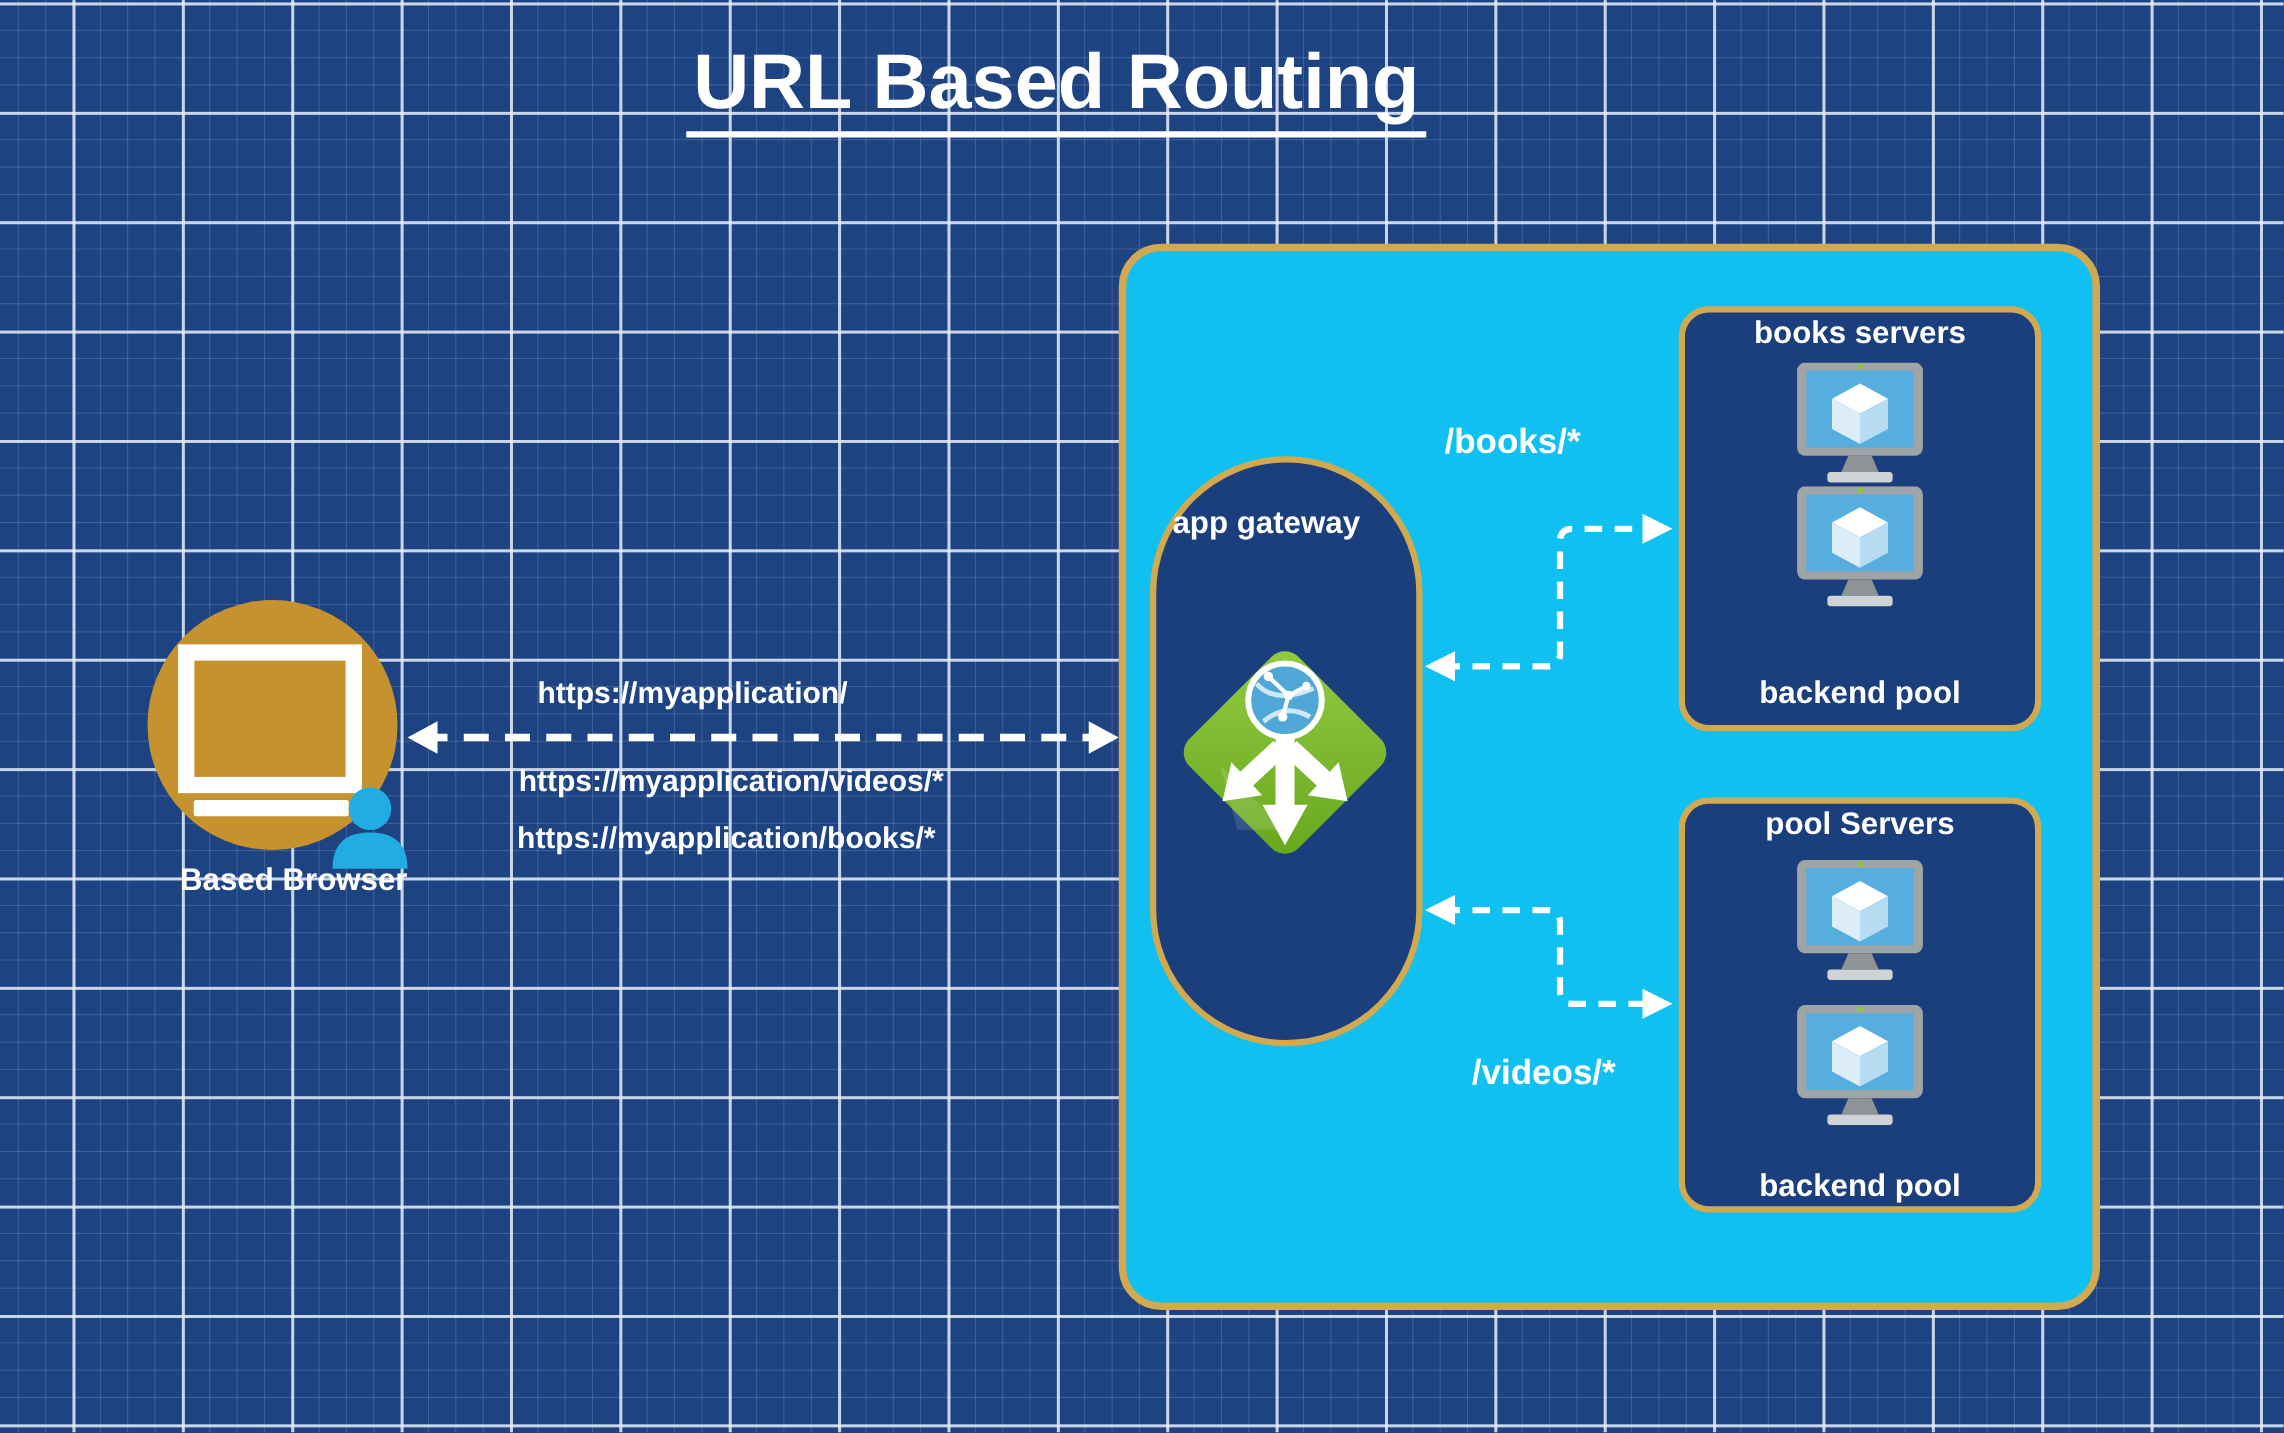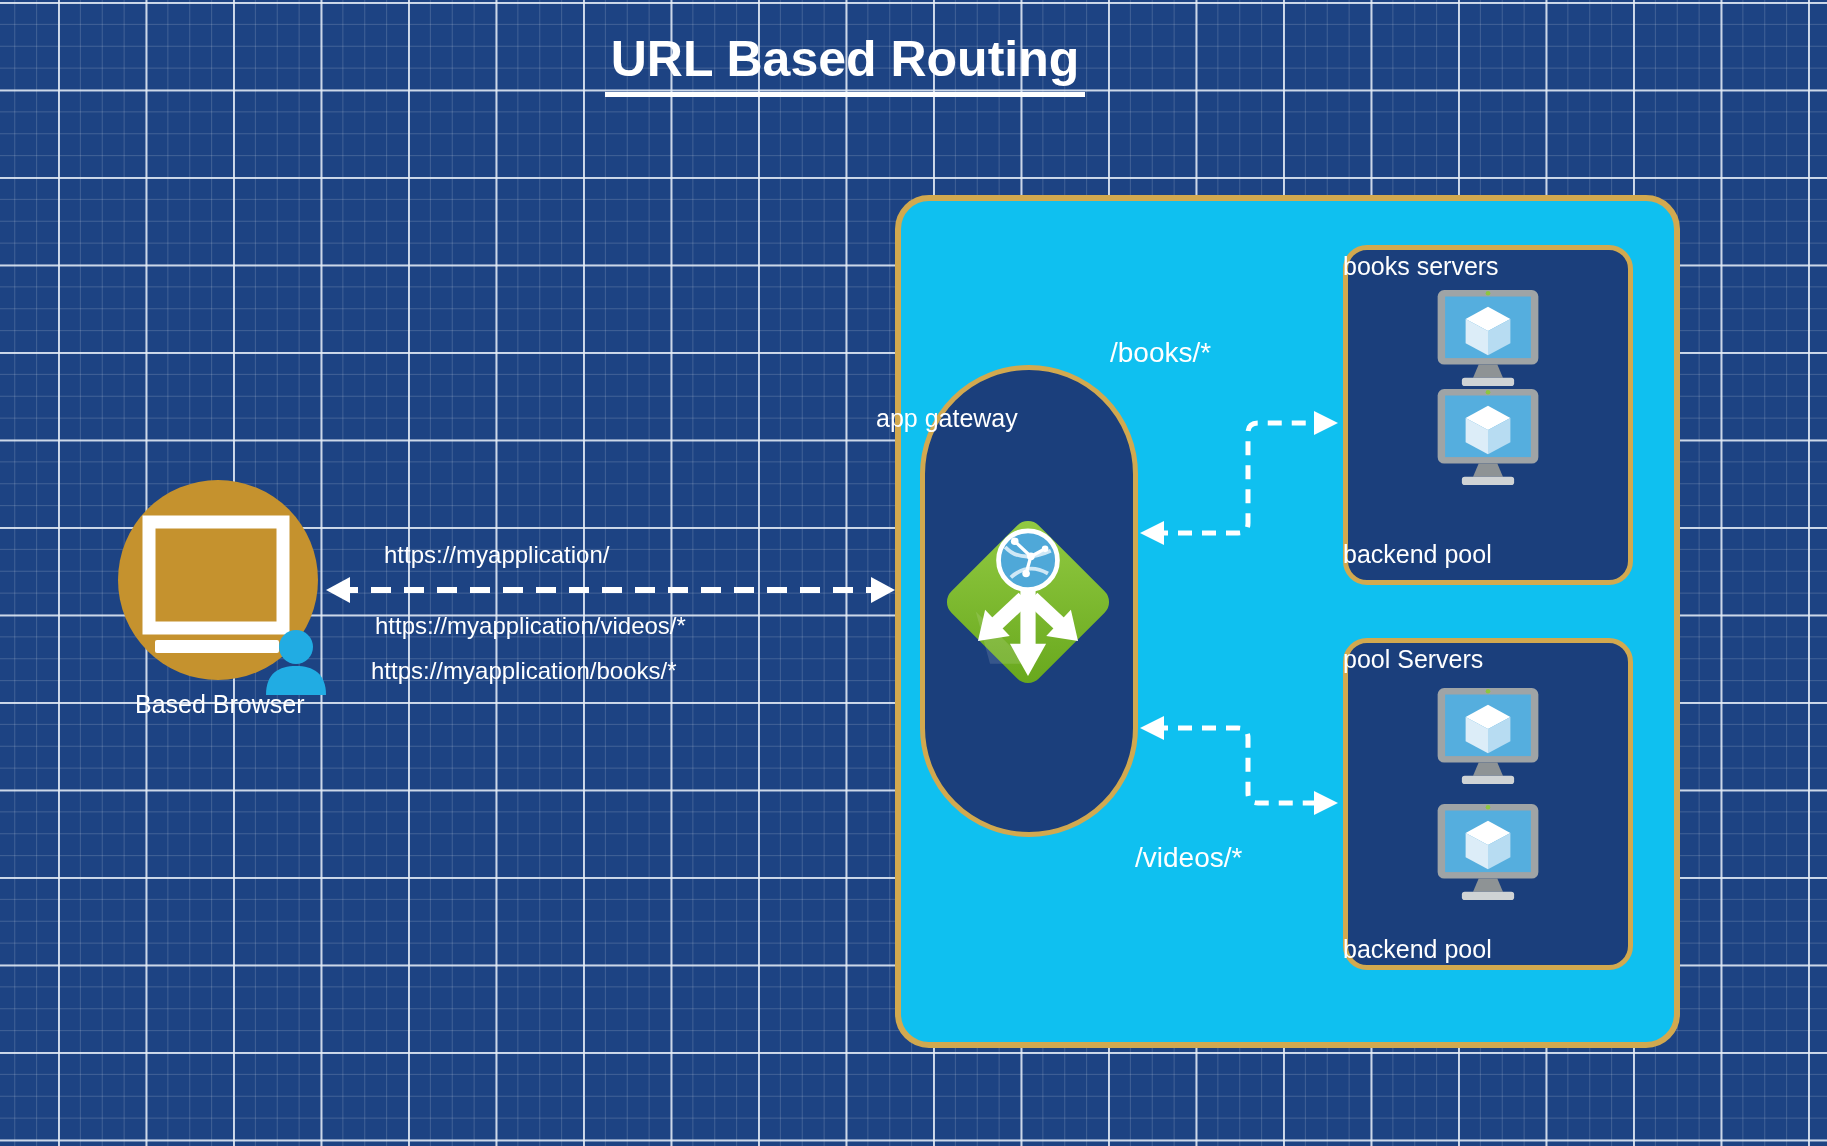--- a/index.html
+++ b/index.html
@@ -18,24 +18,24 @@
     background-color:var(--bg);
     background-image:
       linear-gradient(var(--grid-major) 2px, transparent 2px),
       linear-gradient(90deg, var(--grid-major) 2px, transparent 2px),
       linear-gradient(var(--grid-minor) 1px, transparent 1px),
       linear-gradient(90deg, var(--grid-minor) 1px, transparent 1px);
     background-size:87.5px 87.5px,87.5px 87.5px,21.875px 21.875px,21.875px 21.875px;
     background-position:58px 2px,58px 2px,58px 2px,58px 2px;
   }
   .abs{position:absolute;}
-  .lbl{color:#fff;font-weight:normal;text-align:left;white-space:nowrap;}
+  .lbl{color:#fff;font-weight:bold;text-align:center;white-space:nowrap;}
   .title{
     left:520px;top:30px;width:650px;
-    font-size:50px;font-weight:bold;color:#fff;text-align:center;
+    font-size:62px;font-weight:bold;color:#fff;text-align:center;
   }
   .title span{display:inline-block;border-bottom:5px solid #fff;padding:0 6px 4px 6px;}
   .container{
     left:895px;top:195px;width:785px;height:853px;
     background:var(--cyan);border:6px solid var(--gold);border-radius:34px;
   }
   .pill{
     left:920px;top:365px;width:218px;height:472px;
     background:var(--navy);border:5px solid var(--gold);border-radius:110px;
   }
@@ -72,21 +72,21 @@
     </defs>
   </svg>
 
   <div class="abs title txt">
     <span>URL Based Routing</span>
   </div>
 
   <div class="abs container"></div>
 
   <div class="abs pill"></div>
-  <div class="abs lbl node-label txt" style="left:876px;top:404px;width:218px;">app gateway</div>
+  <div class="abs lbl node-label txt" style="left:904px;top:404px;width:218px;">app gateway</div>
 
   <svg class="abs" style="left:933px;top:507px;z-index:4" width="190" height="190" viewBox="0 0 200 200">
     <defs>
       <linearGradient id="dg" x1="0" y1="0" x2="1" y2="1">
         <stop offset="0" stop-color="#93cb43"></stop>
         <stop offset="1" stop-color="#67a71c"></stop>
       </linearGradient>
     </defs>
     <rect x="35" y="35" width="130" height="130" rx="16" transform="rotate(45 100 100)" fill="url(#dg)"></rect>
     <polygon points="45,110 100,165 60,165" fill="#ffffff" opacity="0.12"></polygon>

